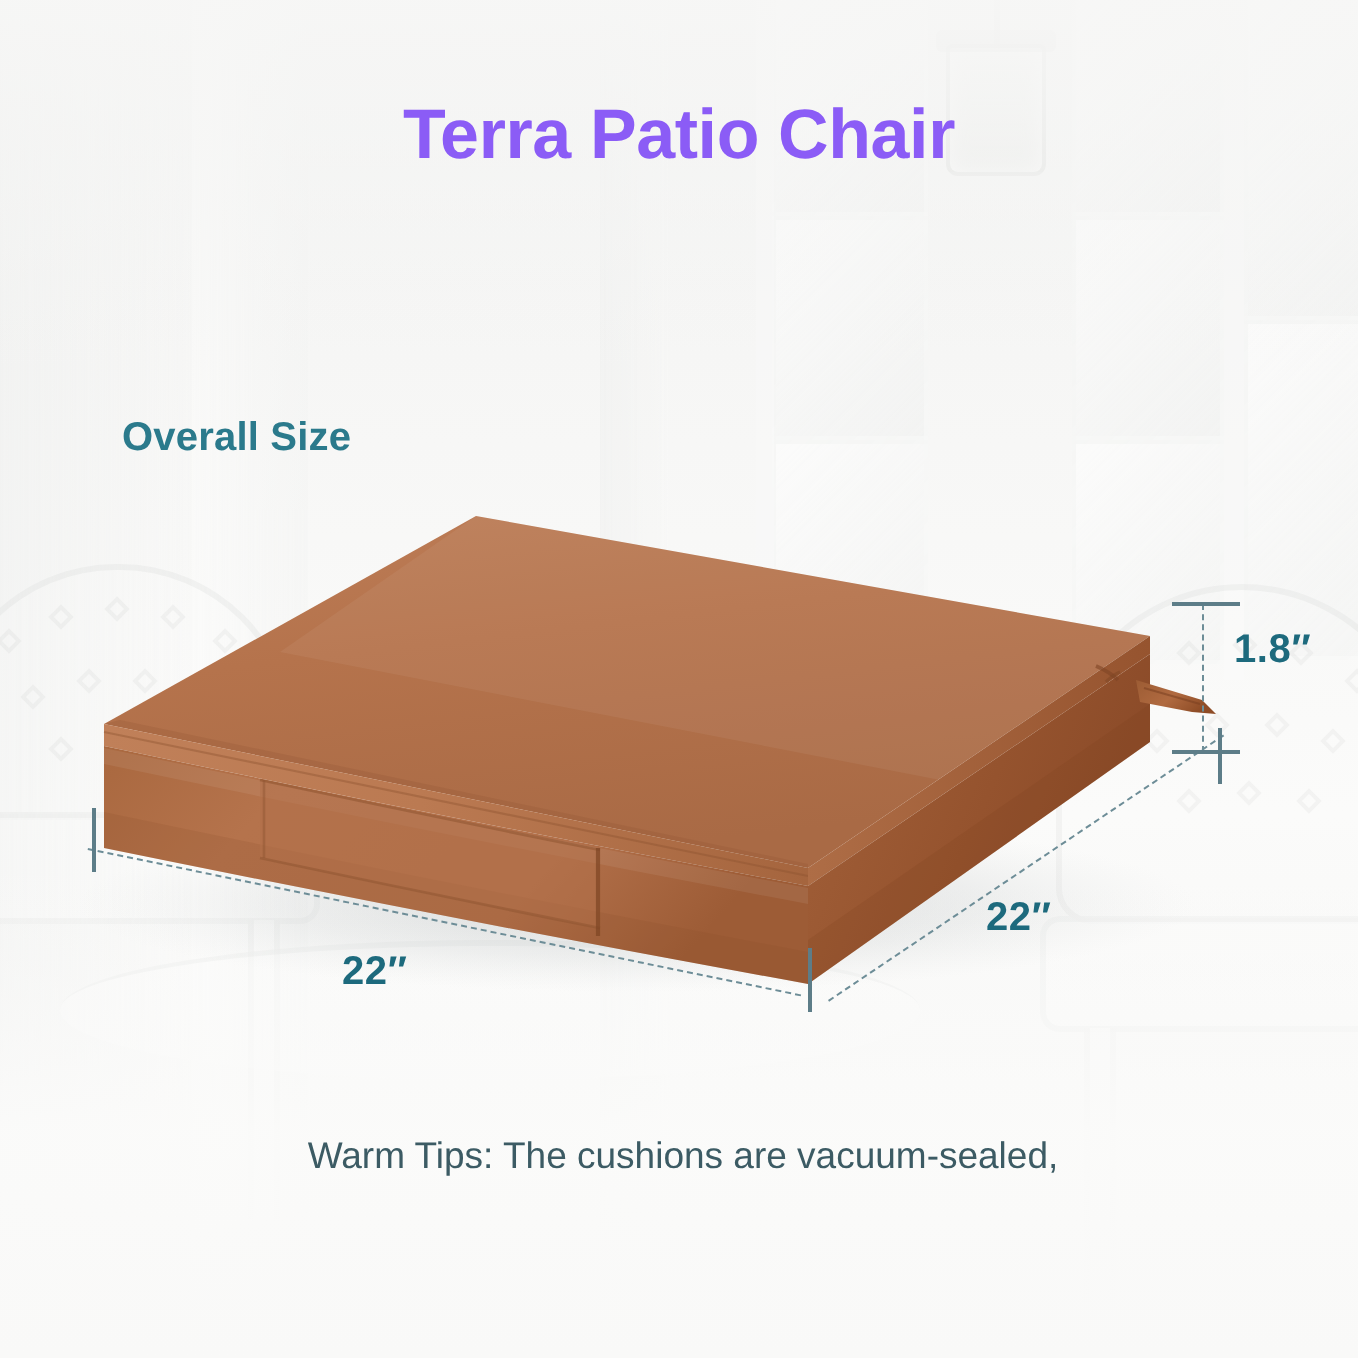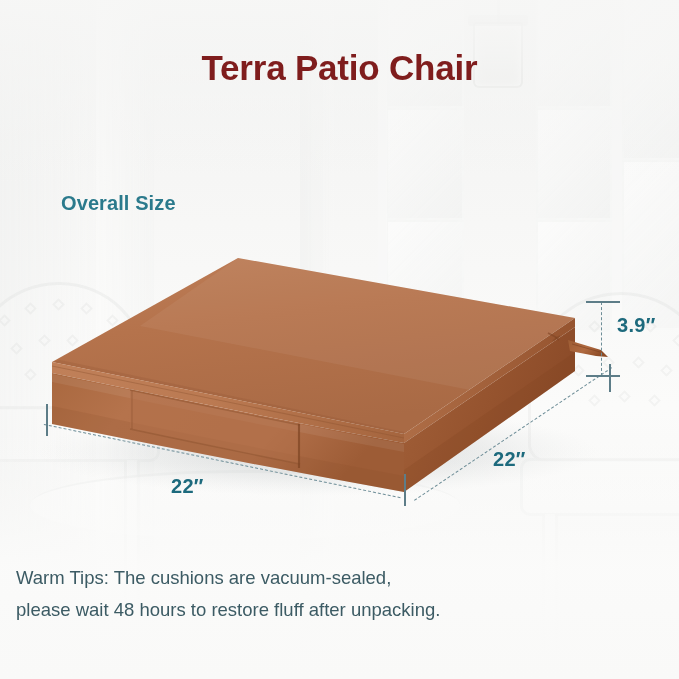--- a/index.html
+++ b/index.html
@@ -86,37 +86,37 @@
   }
   .washtop{
     position:absolute; left:0; right:0; top:0; height:190px;
     background:linear-gradient(180deg,rgba(247,247,246,.92),rgba(247,247,246,0));
   }
 
   
   #title{
     position:absolute; left:0; right:0; top:45px;
     text-align:center; z-index:40;
-    color:#7f1d1d;
+    color:#8b5cf6;
     font-size:35px; font-weight:bold; line-height:1.32;
     letter-spacing:-.2px;
   }
   #overall-size{
-    position:absolute; left:56px; top:192px; z-index:40;text-align:center;
+    position:absolute; left:56px; top:208px; z-index:40;text-align:center;
   }
   #overall-size .os-head{
     color:#2b7a8c; font-size:20px; font-weight:bold; letter-spacing:.1px;
     margin-left:5px;
   }
   #overall-size .os-val{
     color:#35505a; font-size:20px; margin-top:7px; letter-spacing:.4px;
   }
   #warm-tips{
-    position:absolute; left:16px; right:0; top:562px; z-index:40;
-    text-align:left; color:#3c5b64; font-size:18.5px; line-height:1.72;
+    position:absolute; left:4px; right:0; top:562px; z-index:40;
+    text-align:center; color:#3c5b64; font-size:18.5px; line-height:1.72;
   }
 
   
   .dimlabel{
     position:absolute; z-index:45;
     color:#1d6a7d; font-size:20px; font-weight:bold; letter-spacing:.3px;
   }
   #dim-w-label{ left:171px; top:475px; }
   #dim-d-label{ left:493px; top:448px; }
   #dim-h-label{ left:617px; top:314px; }
@@ -290,26 +290,25 @@
 <div class="tick" style="left:609px; top:364px; width:2px; height:28px;"></div>
 
 <div class="dashline" style="left:602px; top:302px; width:74px; transform:rotate(90deg); transform-origin:0 0;">
   <i></i>
 </div>
 <div class="tick" style="left:586px; top:301px; width:34px; height:2px;"></div>
 <div class="tick" style="left:586px; top:375px; width:34px; height:2px;"></div>
 
 <div class="dimlabel" id="dim-w-label">22″</div>
 <div class="dimlabel" id="dim-d-label">22″</div>
-<div class="dimlabel" id="dim-h-label">3.9″</div>
+<div class="dimlabel" id="dim-h-label">1.8″</div>
 
 <div id="title">
   <div>Terra Patio Chair</div>
 </div>
 
 <div id="overall-size">
   <div class="os-head">Overall Size</div>
 </div>
 
 <div id="warm-tips">
   <div>Warm Tips: The cushions are vacuum-sealed,</div>
-  <div>please wait 48 hours to restore fluff after unpacking.</div>
 </div>
 
 </body></html>

